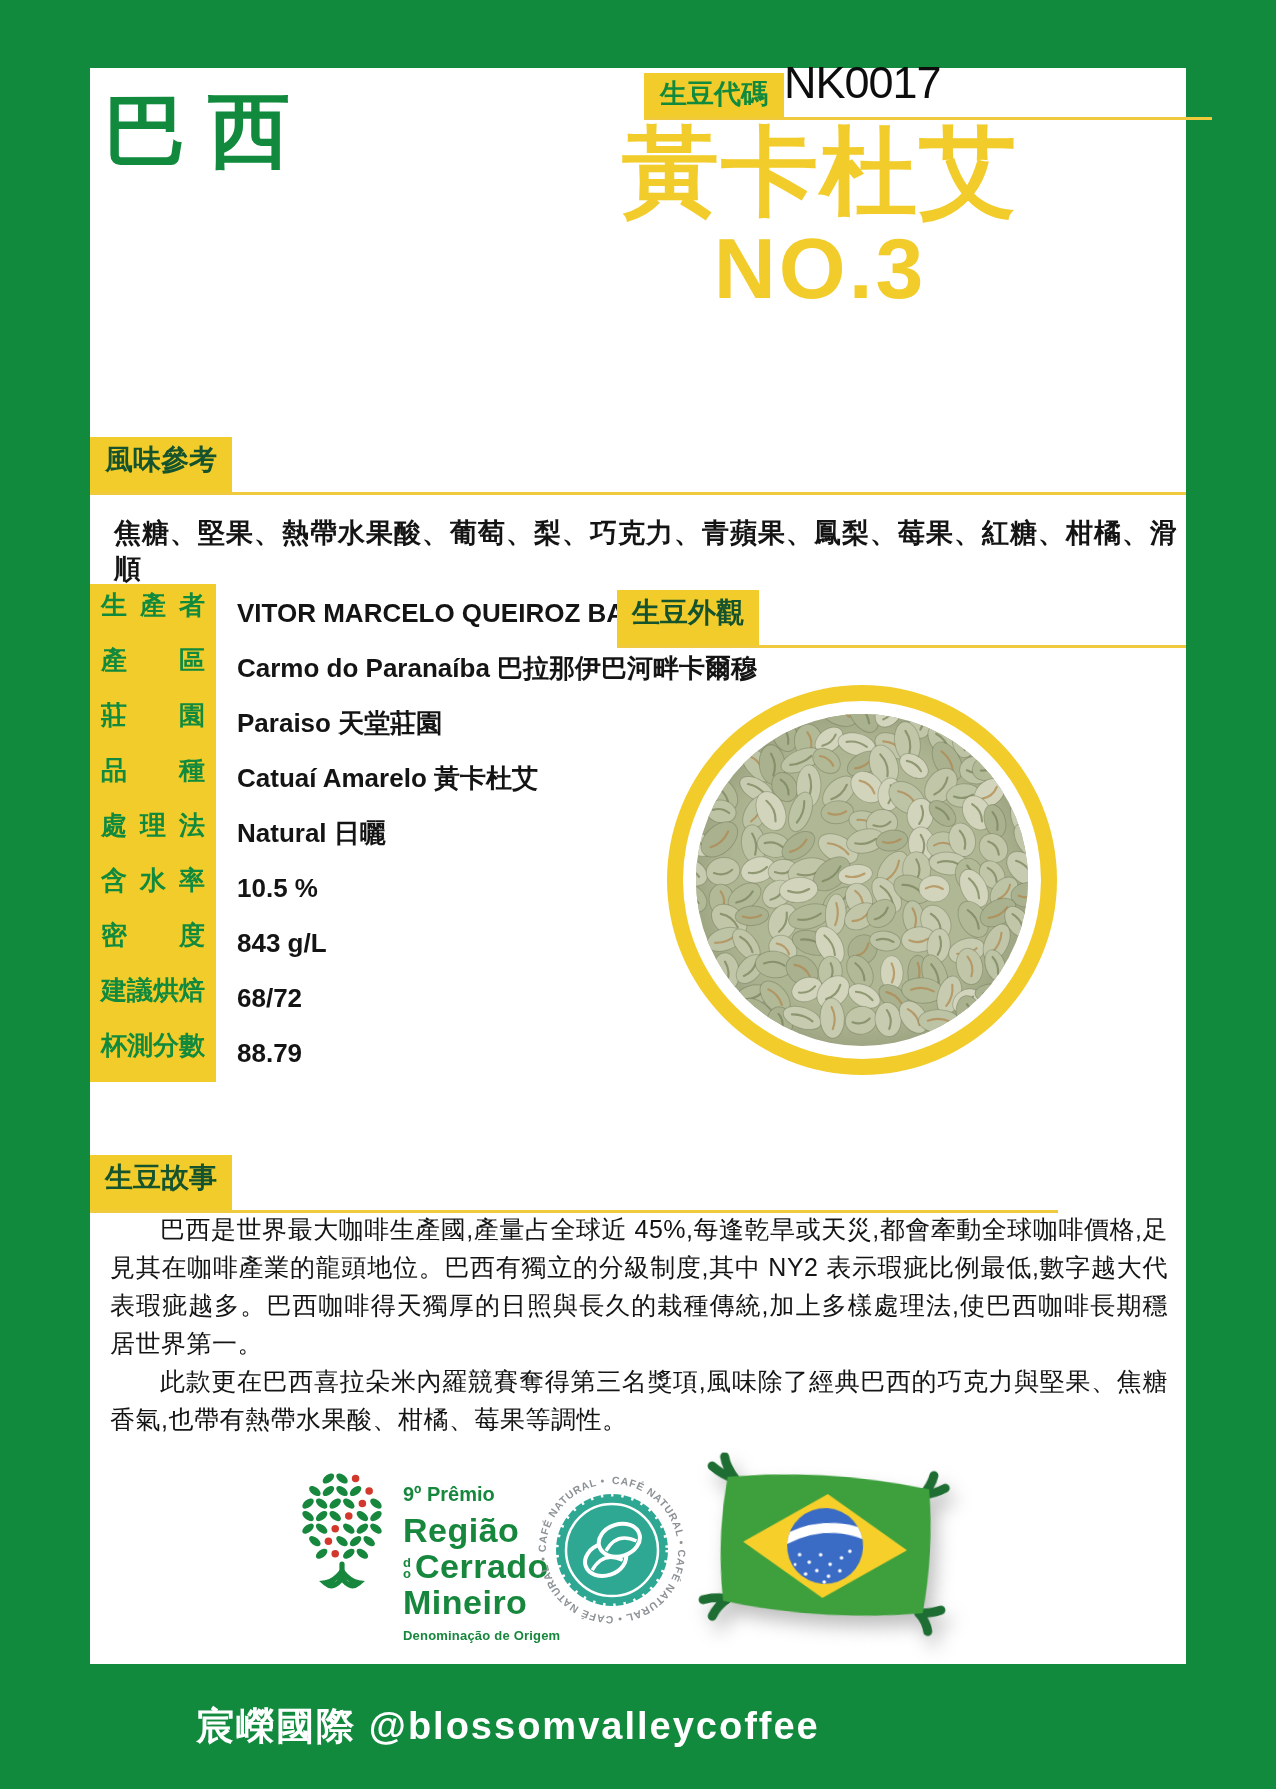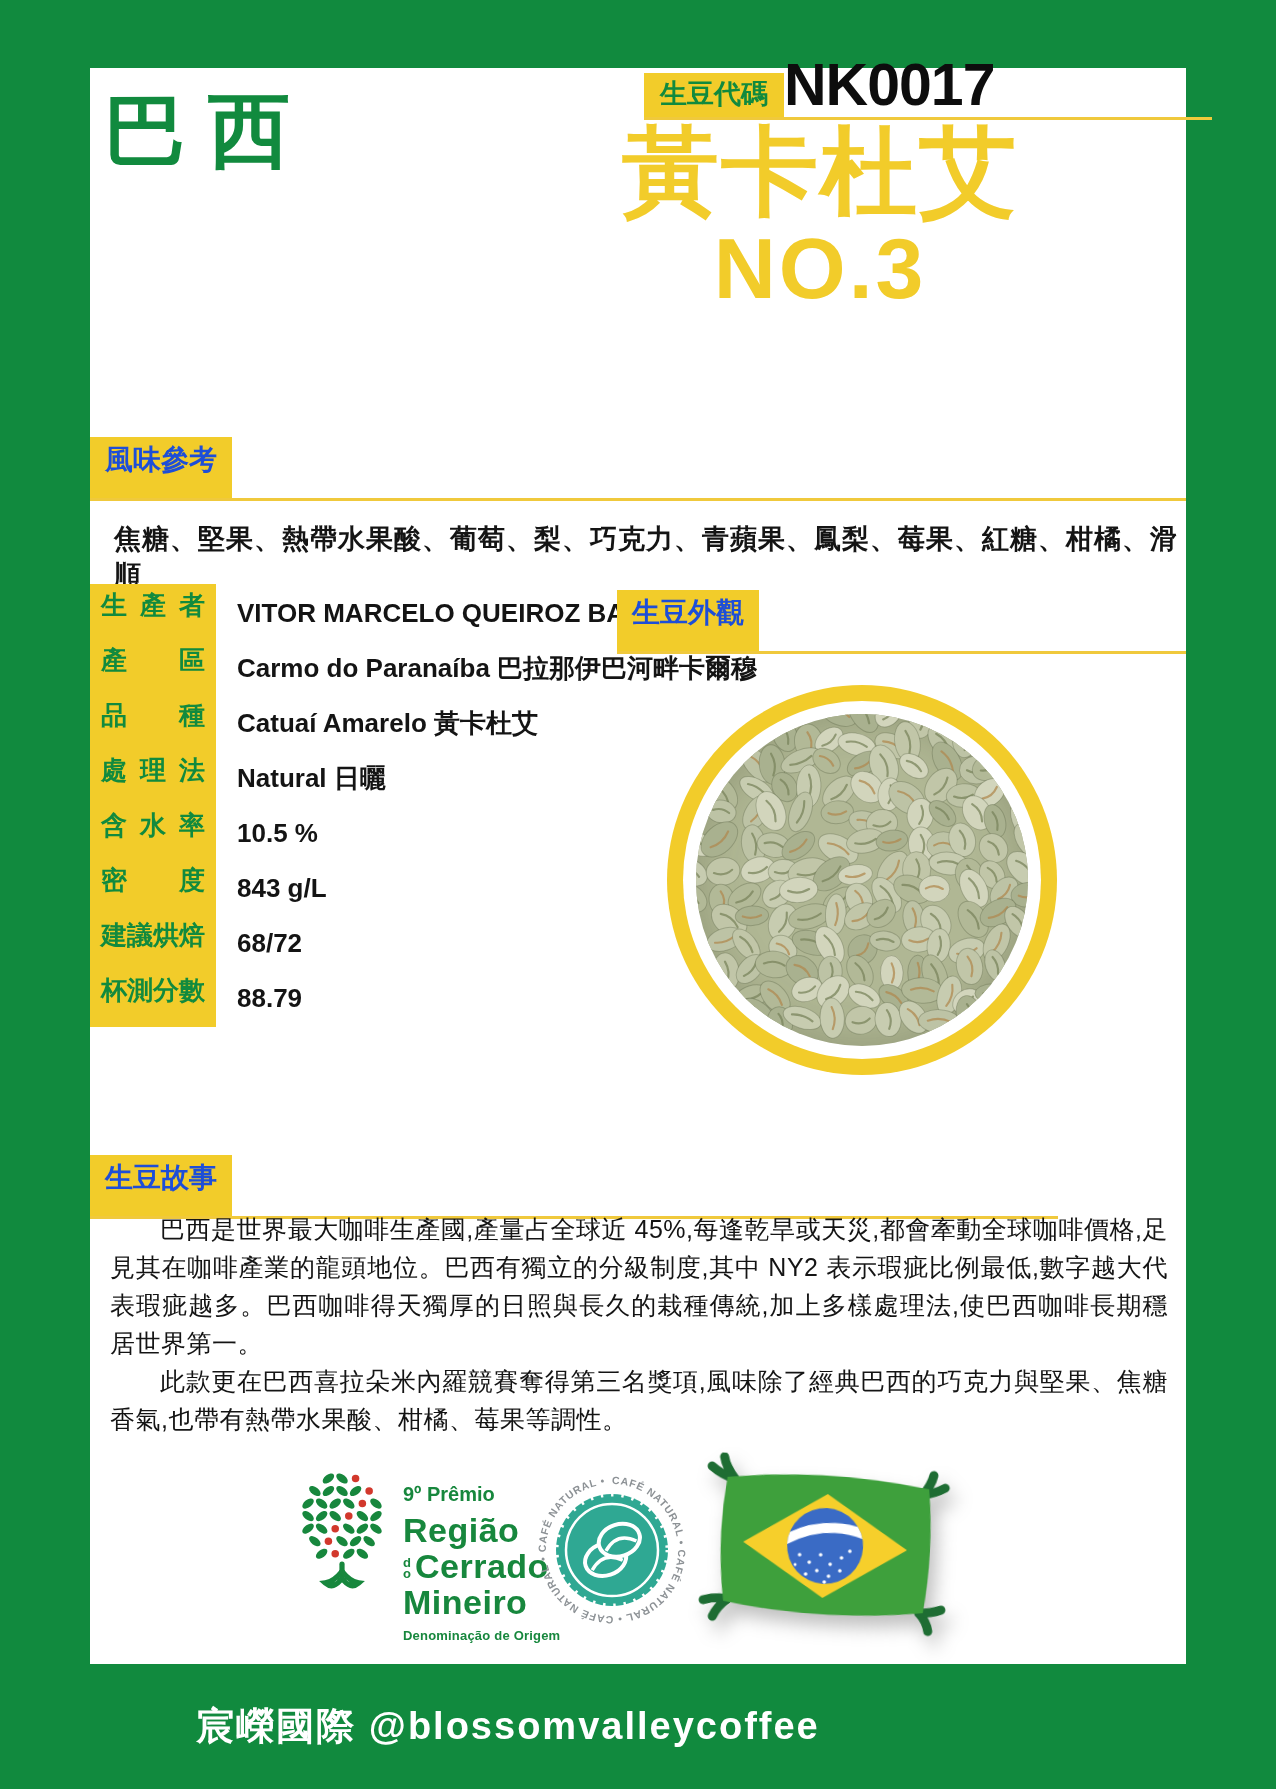--- a/index.html
+++ b/index.html
@@ -10,38 +10,38 @@
   }
   .content{position:absolute;left:90px;top:68px;width:1096px;height:1596px;background:#ffffff;}
 
   
   .title{position:absolute;left:14px;top:10px;color:#118A3E;font-weight:900;
          font-size:82px;line-height:106px;letter-spacing:22px;white-space:nowrap;}
   .code-row{position:absolute;left:554px;top:6px;width:568px;height:46px;
             border-bottom:3px solid #F0C93C;display:flex;align-items:flex-end;}
   .code-tag{display:inline-block;background:#F2CC2A;color:#118A3E;font-weight:800;
             font-size:27px;line-height:1;padding:8px 16px 9px;}
-  .code-value{color:#0d0d0d;font-weight:700;font-size:59px;line-height:1;letter-spacing:-1px;padding-bottom:2px;}
+  .code-value{color:#0d0d0d;font-weight:400;font-size:45px;line-height:1;letter-spacing:-1px;padding-bottom:12px;}
   .variety{position:absolute;left:510px;top:52px;width:440px;text-align:center;color:#F2CC2A;}
   .variety .name{font-size:97px;font-weight:900;line-height:104px;letter-spacing:2px;}
   .variety .number{font-size:86px;font-weight:900;line-height:88px;letter-spacing:3px;}
 
   
   .price-bar{position:absolute;left:0;top:292px;width:1096px;height:50px;background:#118A3E;
              display:flex;align-items:center;gap:8px;padding:0 8px;}
   .pb-white{background:#ffffff;color:#118A3E;font-weight:800;font-size:24px;
             height:38px;line-height:38px;text-align:center;}
   .pb-note{width:292px;}
   .pb-label{width:92px;}
   .pb-price{color:#ffffff;font-weight:800;font-size:29px;text-align:center;flex:1;white-space:nowrap;}
 
   
   .rule-head{border-bottom:3px solid #F0C93C;}
-  .tag{display:inline-block;background:#F2CC2A;color:#1d4ed8;font-weight:800;
-       font-size:28px;line-height:1;padding:9px 15px 24px;vertical-align:bottom;}
+  .tag{display:inline-block;background:#F2CC2A;color:#14532d;font-weight:800;
+       font-size:28px;line-height:1;padding:9px 15px 18px;vertical-align:bottom;}
 
   .flavor-block{position:absolute;left:0;top:369px;width:1096px;}
   .flavor-text{margin:20px 0 0 24px;color:#141414;font-size:27px;font-weight:600;letter-spacing:1px;}
 
   
   .specs{position:absolute;left:0;top:524px;}
   .spec-row{display:flex;align-items:center;height:42px;margin-bottom:13px;}
   .spec-label{width:126px;height:58px;background:#F2CC2A;color:#118A3E;font-weight:800;
               font-size:26px;line-height:42px;padding:0 11px;
               text-align:justify;text-align-last:justify;}
@@ -110,20 +110,24 @@
     </div>
 
     <div class="specs">
       <div class="spec-row">
         <div class="spec-label">生產者</div>
         <div class="spec-value">VITOR MARCELO QUEIROZ BARBOSA</div>
       </div>
       <div class="spec-row">
         <div class="spec-label">產區</div>
         <div class="spec-value">Carmo do Paranaíba 巴拉那伊巴河畔卡爾穆</div>
+      </div>
+      <div class="spec-row">
+        <div class="spec-label">莊園</div>
+        <div class="spec-value">Paraiso 天堂莊園</div>
       </div>
       <div class="spec-row">
         <div class="spec-label">品種</div>
         <div class="spec-value">Catuaí Amarelo 黃卡杜艾</div>
       </div>
       <div class="spec-row">
         <div class="spec-label">處理法</div>
         <div class="spec-value">Natural 日曬</div>
       </div>
       <div class="spec-row">

